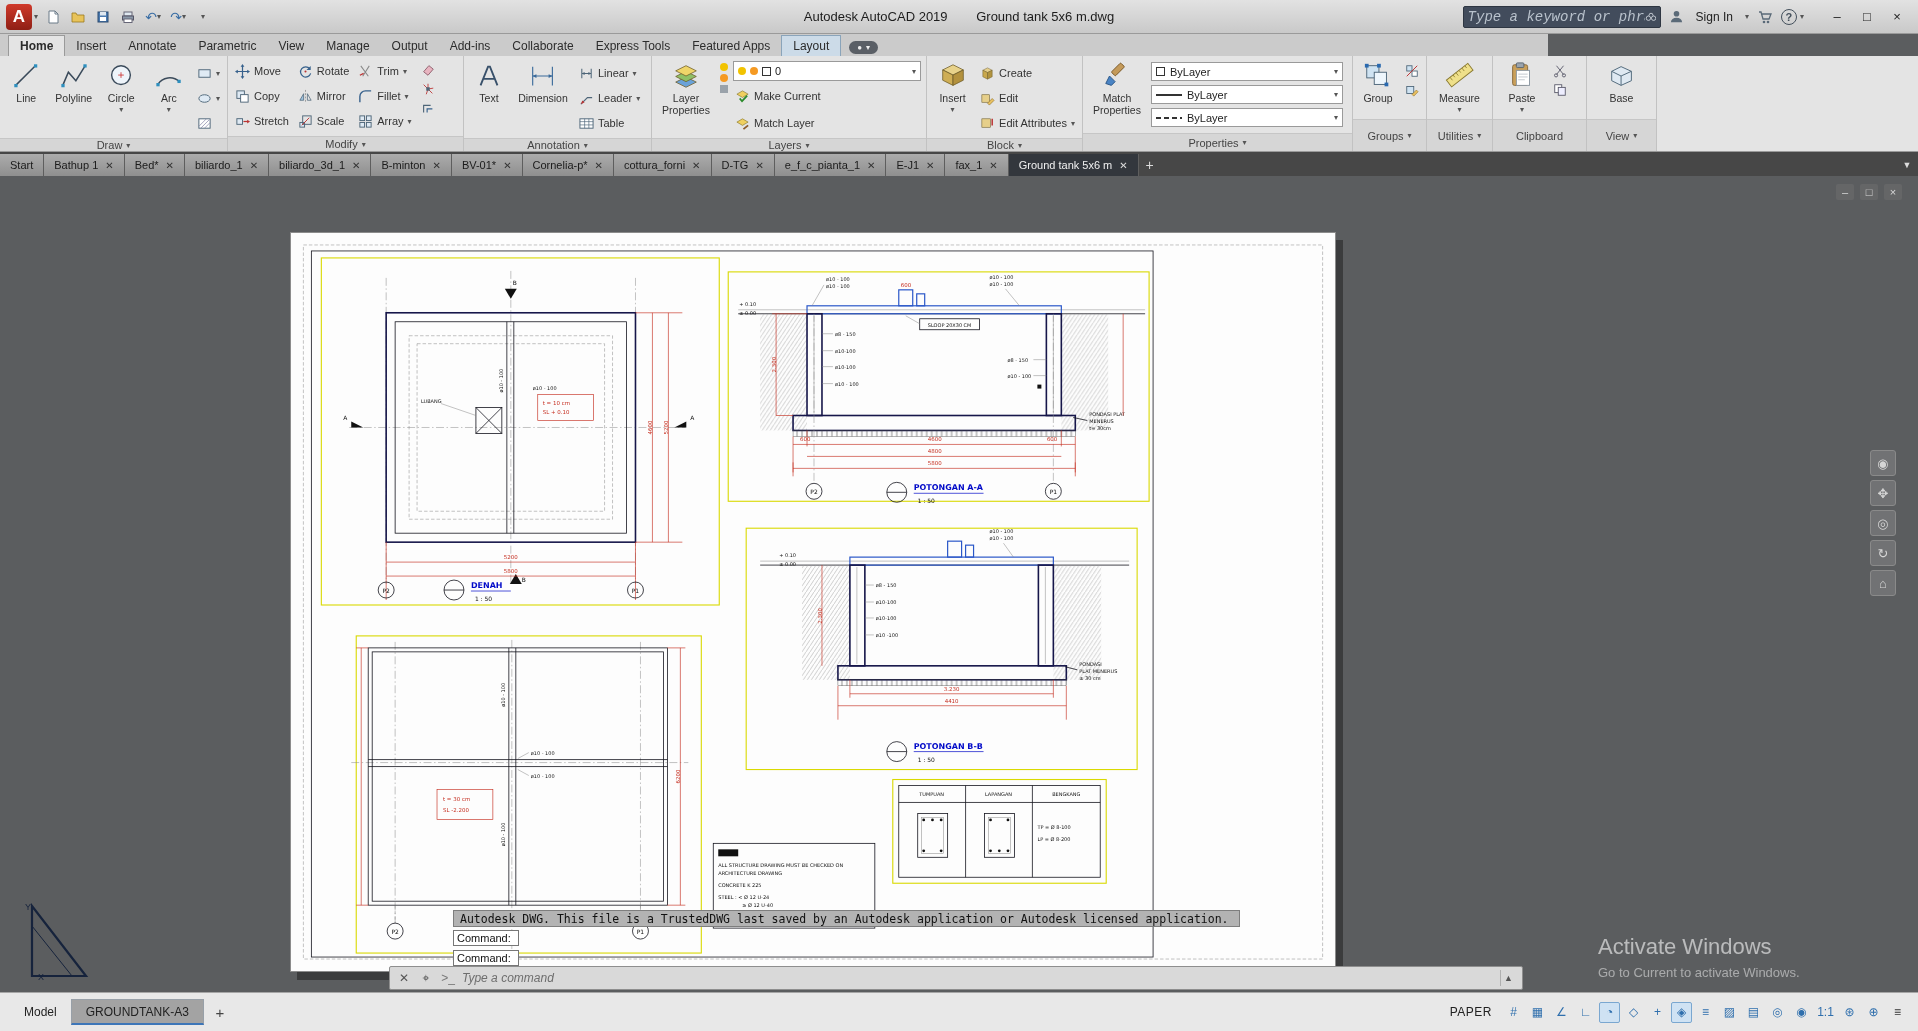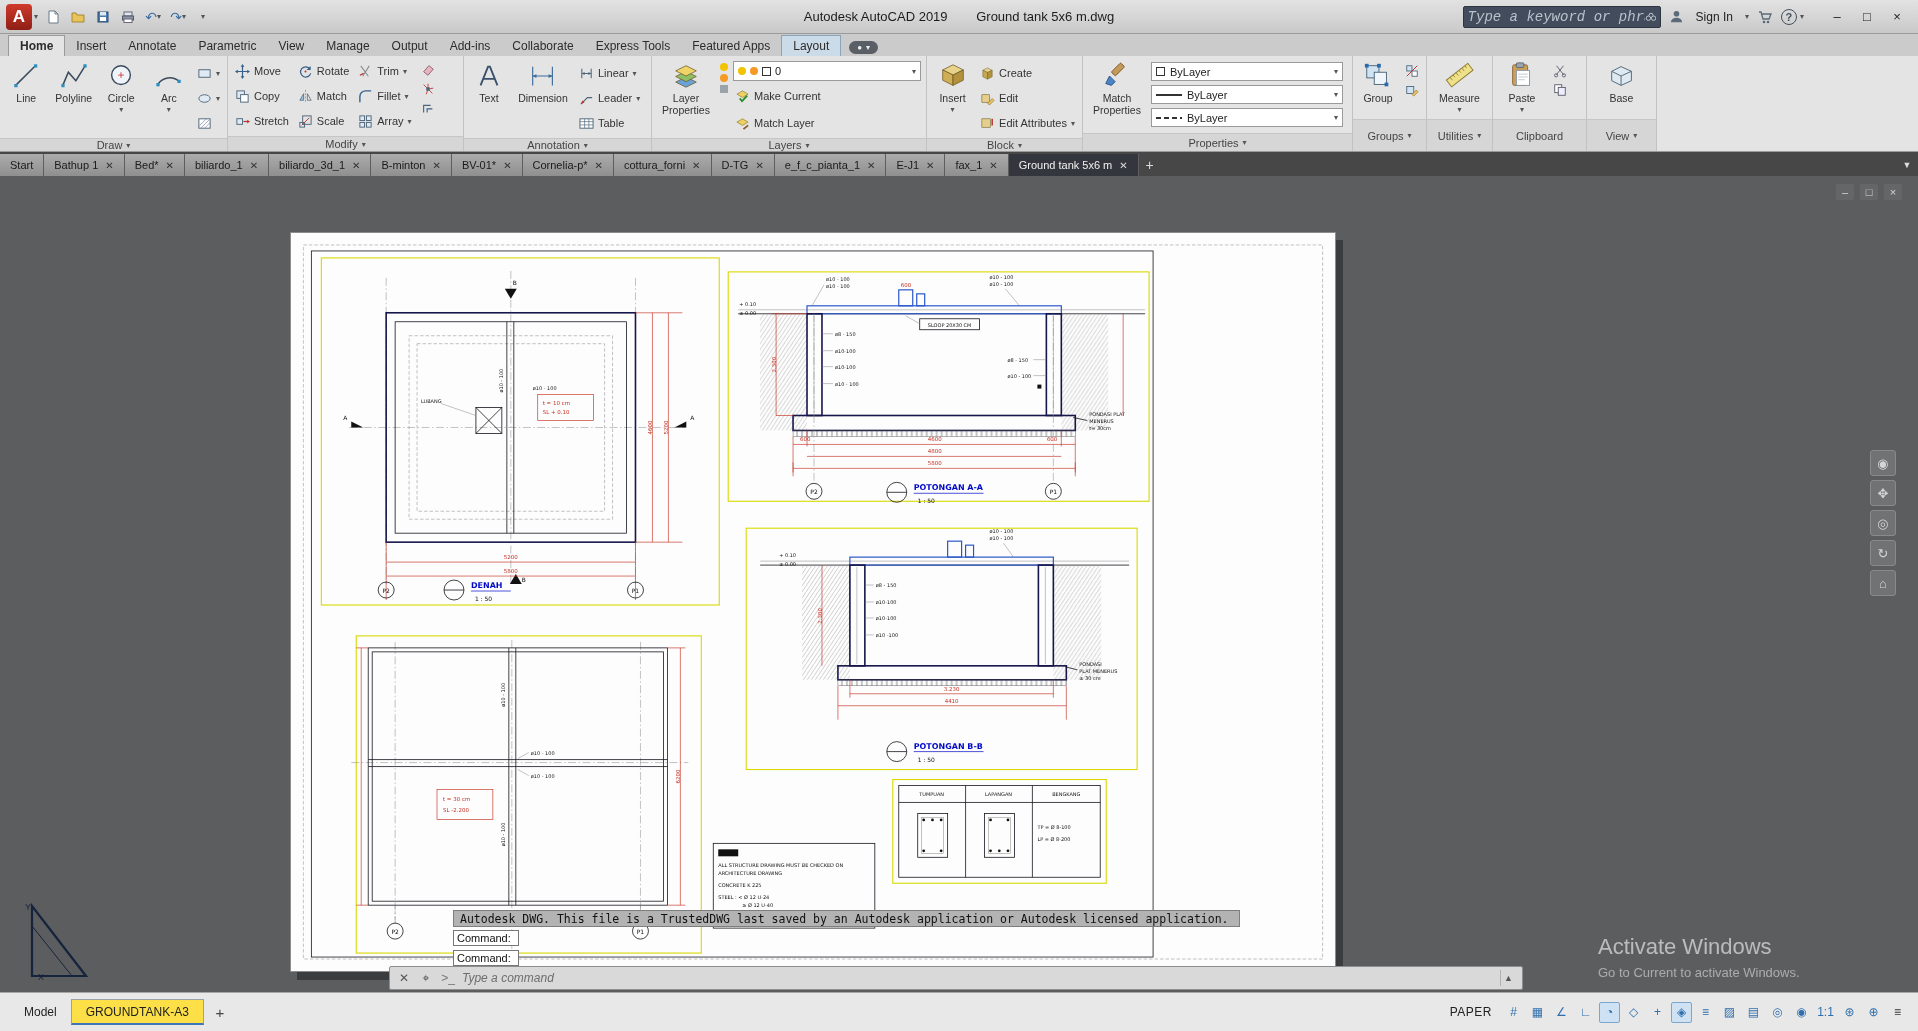--- a/index.html
+++ b/index.html
@@ -22,21 +22,21 @@
 .searchbox input::placeholder{color:#b9c2cc;font-style:italic}
 .searchbox svg{width:15px;height:15px}
 .signin{display:flex;align-items:center;gap:12px;font-size:12px;color:#222}
 .signin svg{width:15px;height:15px}
 .helpbtn{width:16px;height:16px;border-radius:50%;border:1.5px solid #44505c;color:#44505c;font-size:11px;font-weight:bold;display:flex;align-items:center;justify-content:center}
 .caret{font-size:8px;color:#555}
 .winbtns{display:flex;margin-left:10px}
 .winbtn{width:30px;height:24px;display:flex;align-items:center;justify-content:center;font-size:13px;color:#222}
 
 
-.ribbontabs{position:absolute;top:34px;left:0;width:1918px;height:22px;background:#cbcbcb;display:flex;align-items:flex-end;padding-left:8px;z-index:49}
+.ribbontabs{position:absolute;top:34px;left:0;width:1548px;height:22px;background:#cbcbcb;display:flex;align-items:flex-end;padding-left:8px;z-index:49}
 .rtab{padding:3px 11px;font-size:12px;color:#2c2c2c;white-space:nowrap}
 .rtab.active{background:#e4e4e4;border:1px solid #9a9a9a;border-bottom:none;font-weight:bold}
 .rtab.contextual{background:#ccdbe8;border:1px solid #8aa4ba;border-bottom:none}
 .rtoggle{margin-left:8px;margin-bottom:2px;background:#5a5f66;color:#eee;border-radius:8px;font-size:8px;padding:2px 8px;display:flex;align-items:center;gap:4px}
 
 
 .ribbon{position:absolute;top:56px;left:0;width:1918px;height:96px;background:#e4e4e4;border-bottom:1px solid #9a9a9a;display:flex;z-index:48}
 .panel{height:100%;display:flex;flex-direction:column;border-right:1px solid #c2c2c2}
 .pc{flex:1;display:flex;align-items:flex-start;padding:3px 5px;gap:5px}
 .pf{height:32px;background:#d6d6d6;border-top:1px solid #c6c6c6;font-size:11px;color:#444;display:flex;align-items:center;justify-content:center;gap:4px}
@@ -83,21 +83,21 @@
 .cmdpalette input::placeholder{font-style:italic;color:#6e6e6e;font-family:"Liberation Sans",sans-serif}
 .cmdup{width:16px;height:16px;color:#555;font-size:9px;display:flex;align-items:center;justify-content:center;border-left:1px solid #b0b0b0}
 .ucsicon{position:absolute;left:24px;top:722px;z-index:4}
 .watermark{position:absolute;left:1598px;top:758px;z-index:4;pointer-events:none}
 .watermark .w1{font-size:22px;color:rgba(255,255,255,.58)}
 .watermark .w2{font-size:13px;color:rgba(255,255,255,.48);margin-top:5px}
 
 
 .bottombar{position:absolute;top:992px;left:0;width:1918px;height:39px;background:#e8e8e8;border-top:1px solid #a6a6a6;display:flex;align-items:center;padding:0 10px;z-index:50}
 .ltab{height:26px;display:flex;align-items:center;padding:0 14px;font-size:12px;color:#222}
-.ltab.active{background:#fde047;border:1px solid #98a0a8;border-bottom:2px solid #3d76b8}
+.ltab.active{background:#a3a3a3;border:1px solid #98a0a8;border-bottom:2px solid #3d76b8}
 .ltplus{width:24px;height:24px;display:flex;align-items:center;justify-content:center;font-size:15px;color:#444;margin-left:4px}
 .sb-right{margin-left:auto;display:flex;align-items:center;gap:3px}
 .sbmode{font-size:12px;color:#222;margin-right:8px;letter-spacing:.5px}
 .sbicon{min-width:21px;height:21px;padding:0 2px;display:flex;align-items:center;justify-content:center;font-size:12px;color:#2f6fad;border-radius:2px}
 .sbicon.on{background:#cfe2f3;border:1px solid #7aa7d0}
 .sbicon.dark{color:#333}
 
 
 svg.cad text{font-family:"DejaVu Sans",sans-serif}
 .k{stroke:#15151e;stroke-width:.8;fill:none}
@@ -314,21 +314,21 @@
               <circle cx="8" cy="8" r="1.1" fill="#b33"></circle>
             </svg>
             <span>Rotate</span>
           </div>
         <div class="smallbtn">
             <svg viewBox="0 0 16 16">
               <path d="M8 1v14" stroke="#999" stroke-dasharray="2 1.5"></path>
               <path d="M6 12V5L2 12z" fill="#9fc3e0" stroke="#4d6578" stroke-width=".8"></path>
               <path d="M10 12V5l4 7z" fill="none" stroke="#4d6578" stroke-width=".8"></path>
             </svg>
-            <span>Match</span>
+            <span>Mirror</span>
           </div>
         <div class="smallbtn">
             <svg viewBox="0 0 16 16">
               <rect x="2" y="9" width="5" height="5" fill="#dfeaf4" stroke="#4d6578"></rect>
               <rect x="5" y="2" width="9" height="9" fill="none" stroke="#4d6578"></rect>
               <path d="M4 12L12 4" stroke="#b33" stroke-width="1"></path>
             </svg>
             <span>Scale</span>
           </div>
       </div>

